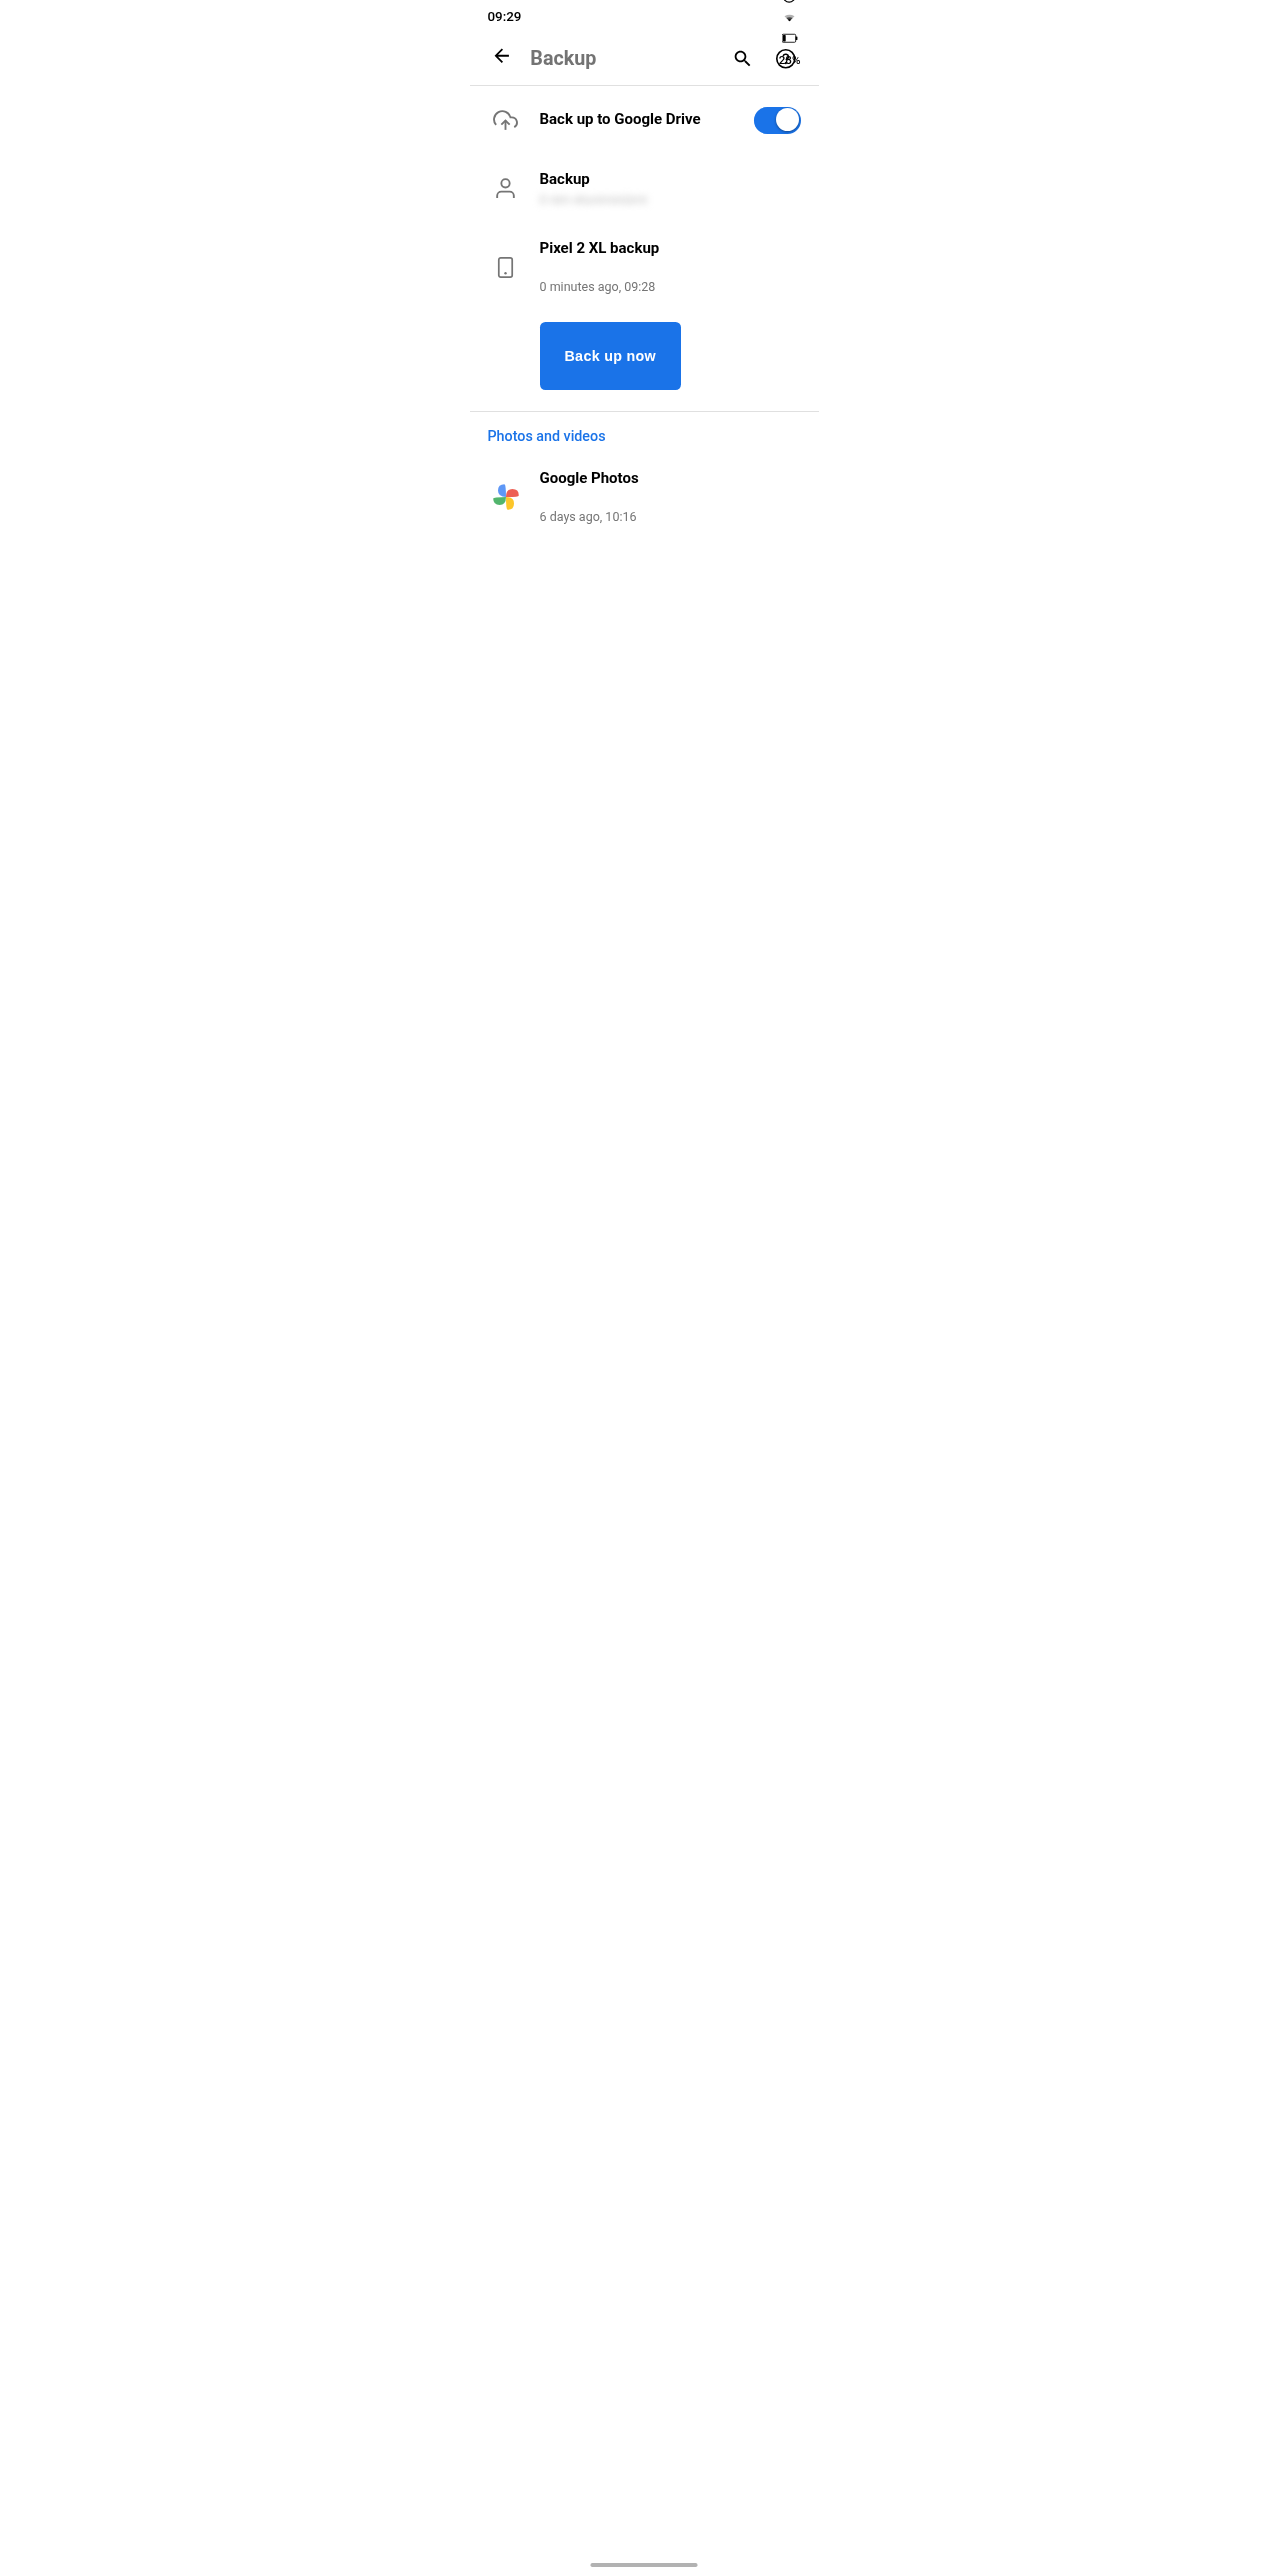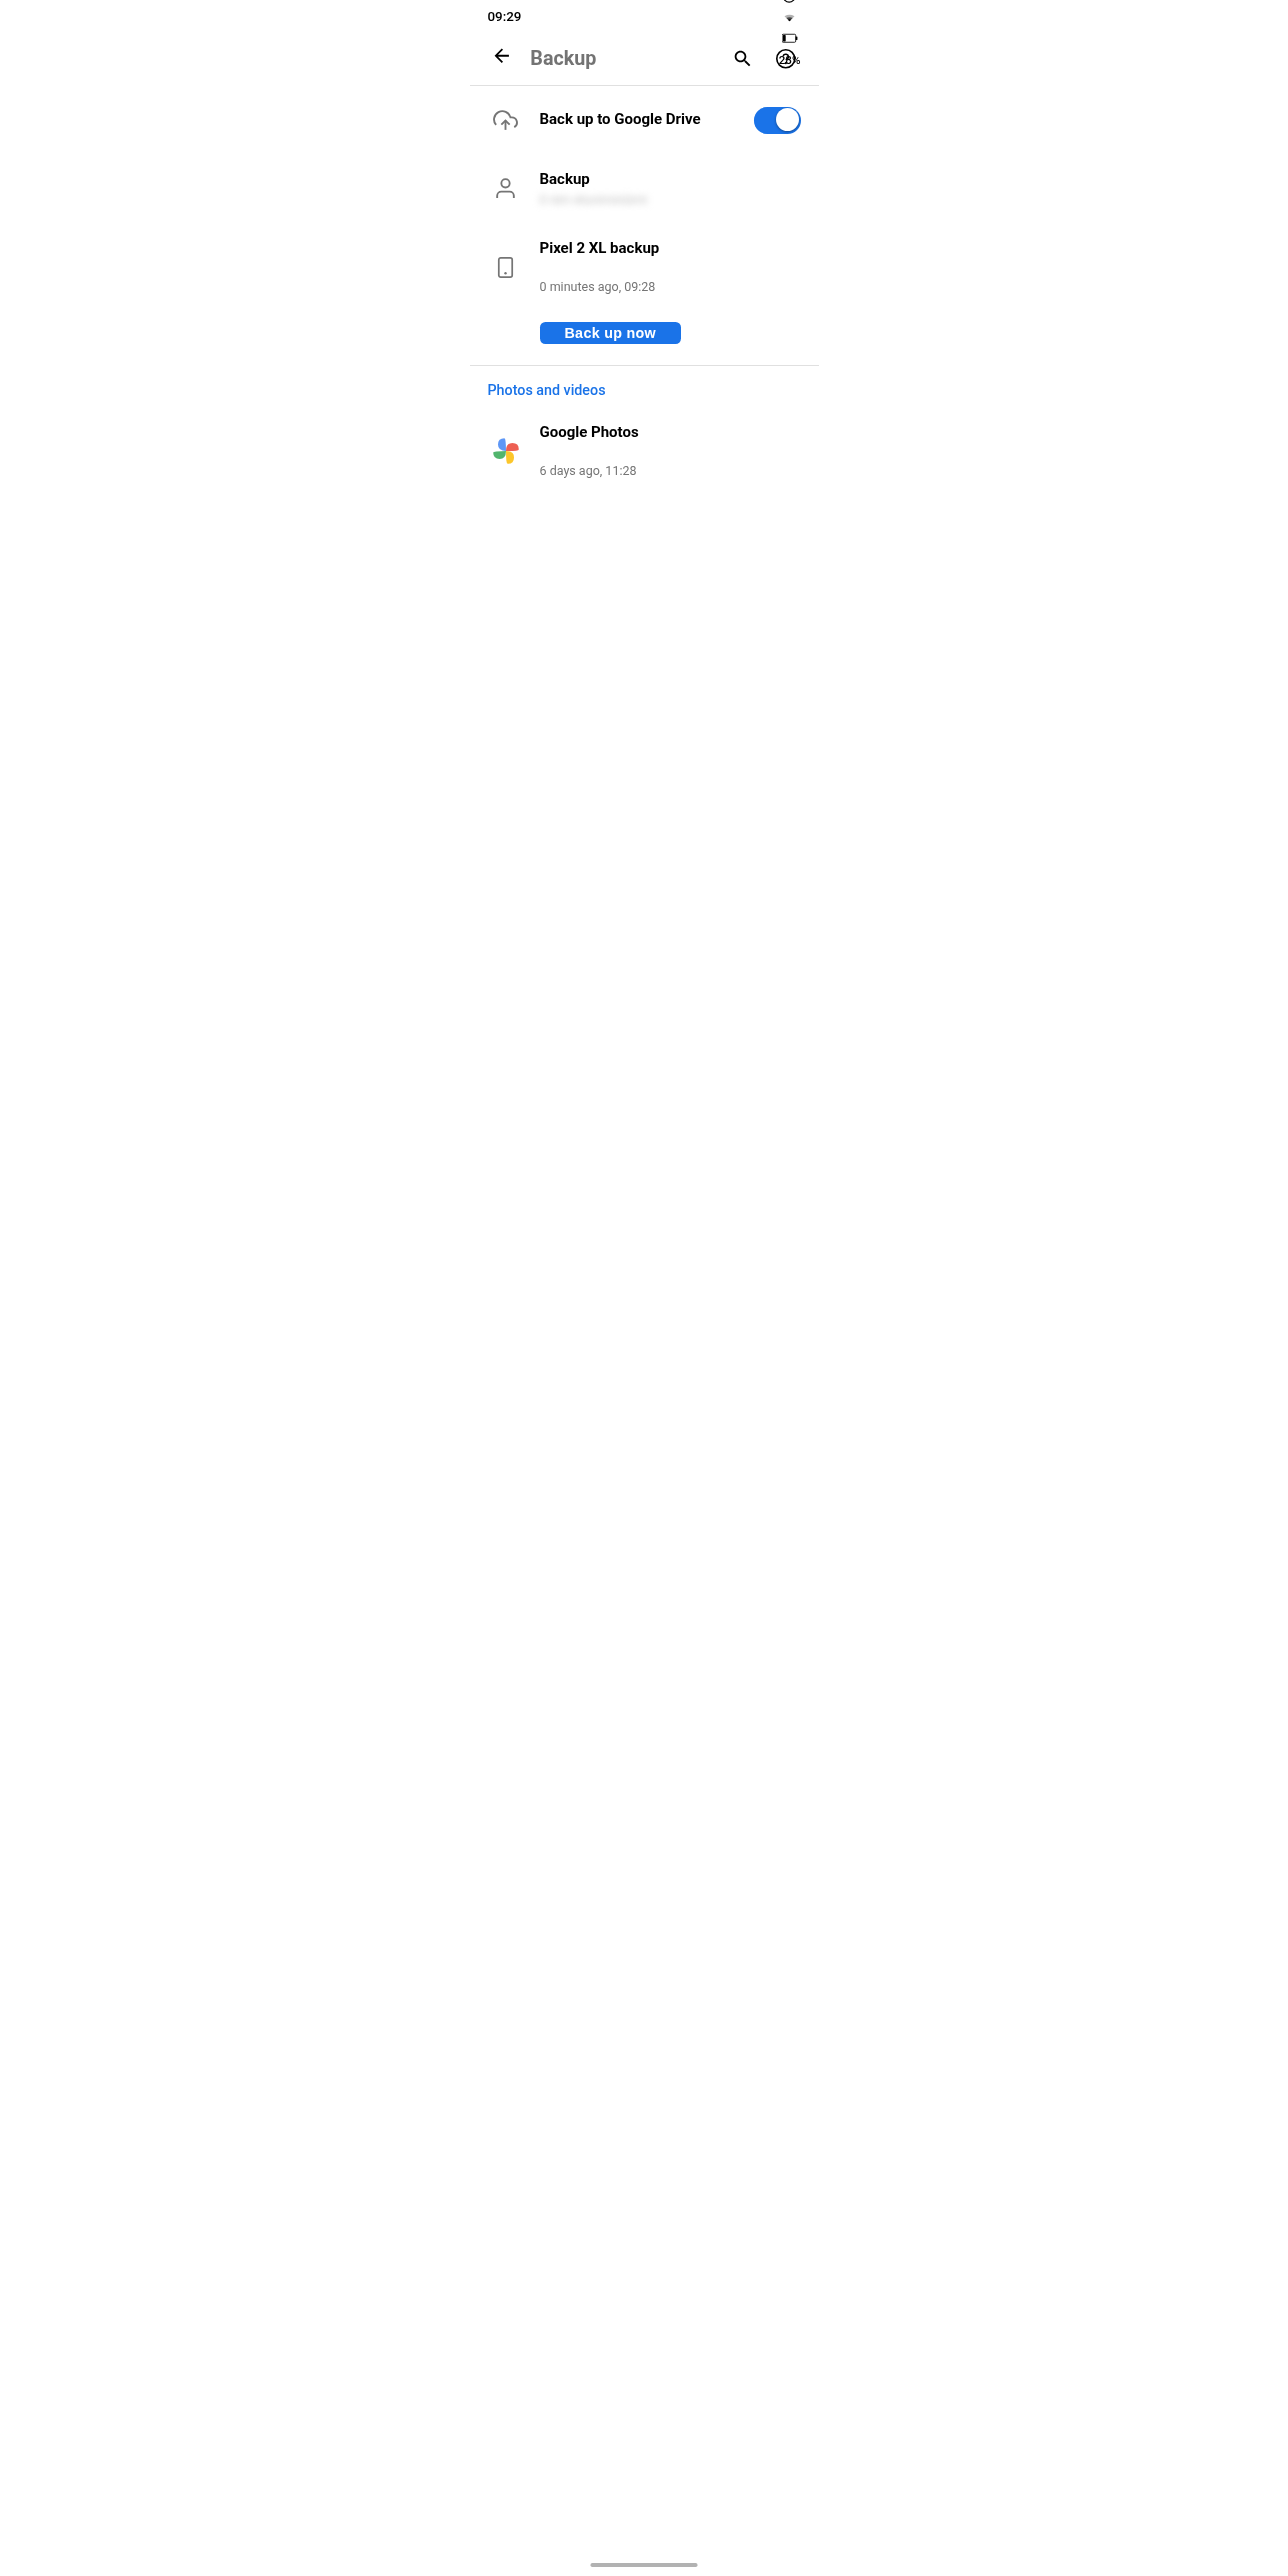--- a/index.html
+++ b/index.html
@@ -172,21 +172,21 @@
     
     .backup-btn-container {
       padding: 10.7px 18px 21.5px 70px;
     }
 
     .backup-btn {
       background: #1a73e8;
       color: #ffffff;
       border: none;
       border-radius: 5.4px;
-      padding: 3px 25px;
+      padding: 26px 25px;
       font-size: 14.3px;
       font-weight: 600;
       cursor: pointer;
       letter-spacing: 0.3px;
     }
 
     
     .section-divider {
       height: 0.9px;
       background: #e0e0e0;
@@ -354,18 +354,18 @@
 
       <path d="M20 20 Q30 20 30 28 Q30 36 22 36 Q20 36 20 20 Z" fill="#fbbc05" opacity="0.85"></path>
 
       <path d="M20 20 Q20 30 12 30 Q4 30 4 22 Q4 20 20 20 Z" fill="#34a853" opacity="0.85"></path>
 
       <path d="M20 20 Q10 20 10 12 Q10 4 18 4 Q20 4 20 20 Z" fill="#4285f4" opacity="0.85"></path>
     </svg>
   </div>
   <div class="list-content">
     <div class="list-title">Google Photos</div>
-    <div class="list-subtitle">6 days ago, 11:28</div>
+    <div class="list-subtitle">6 days ago, 10:16</div>
   </div>
 </div>
 
 <div class="bottom-indicator"></div>
 
 
 </body></html>

